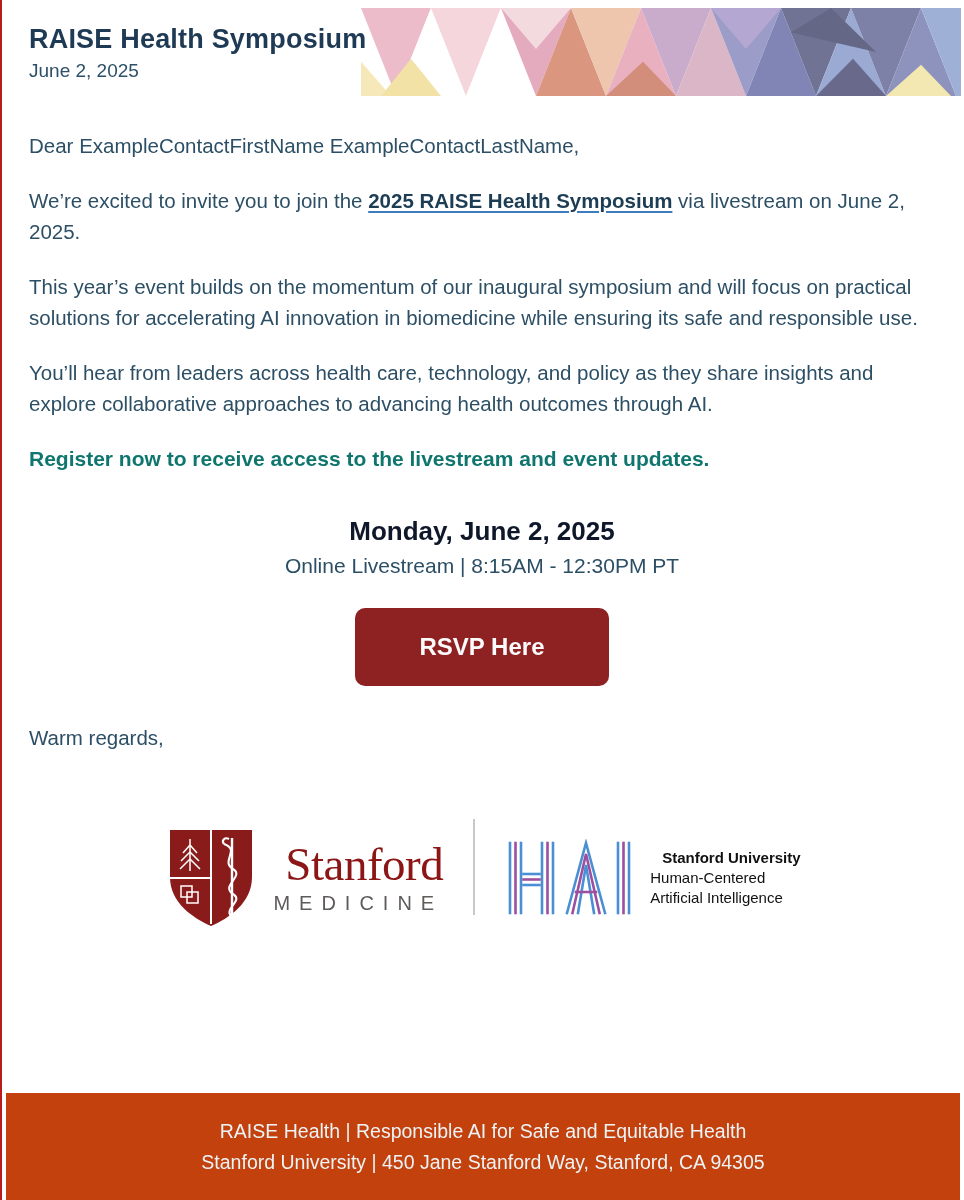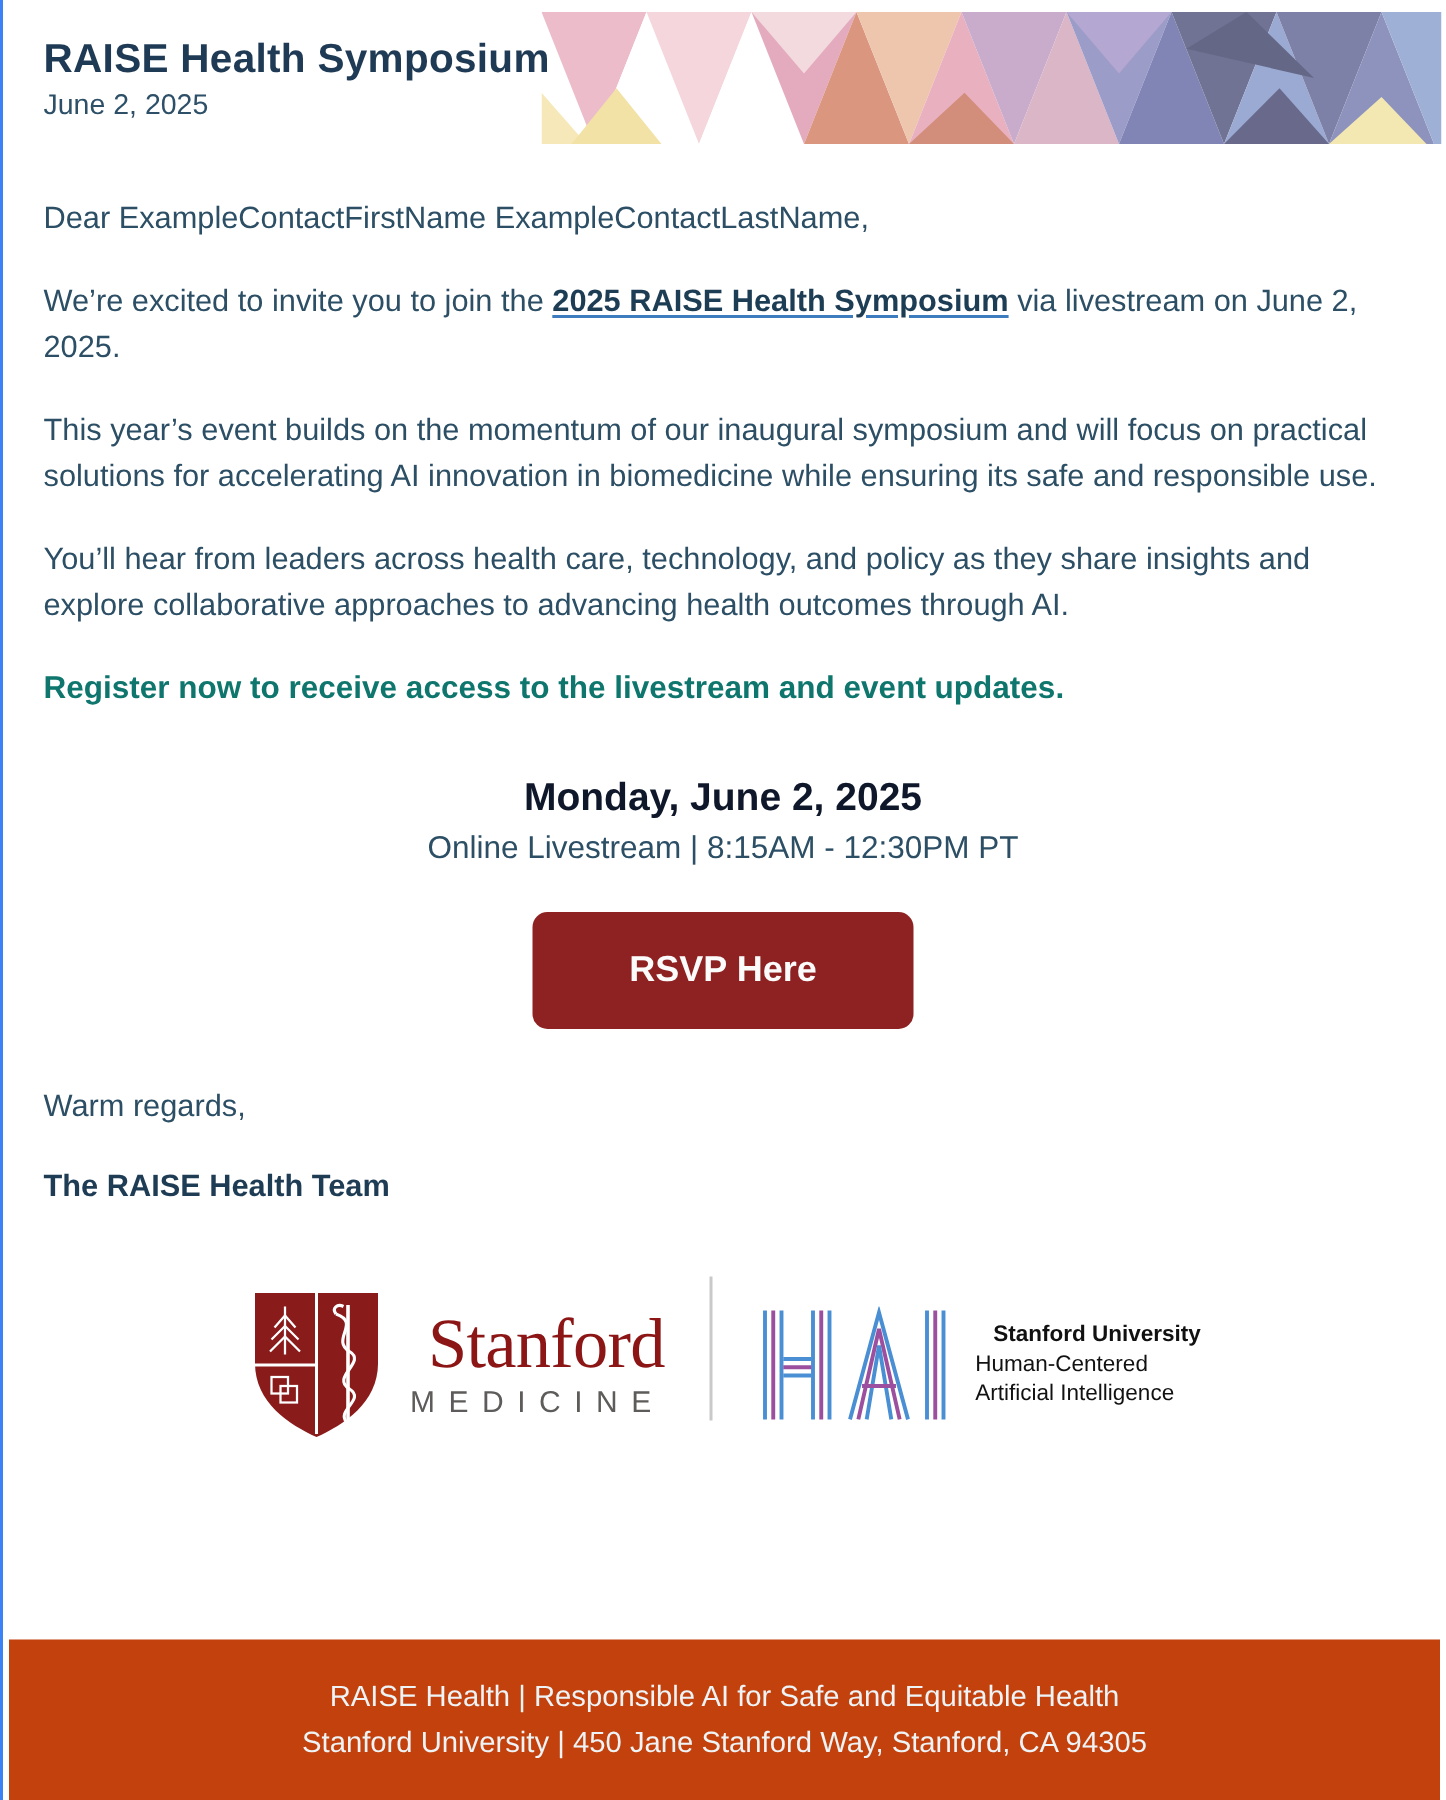--- a/index.html
+++ b/index.html
@@ -1,21 +1,21 @@
 <!DOCTYPE html>
 <html><head>
 <meta charset="utf-8">
 <style>
   * { margin:0; padding:0; box-sizing:border-box; }
   html,body { background:#ffffff; }
   .page {
     width:964px; height:1200px; margin:0 auto; background:#fff;
     font-family:"Liberation Sans", sans-serif;
     display:flex; flex-direction:column; overflow:hidden; position:relative;
-    border-left:2px solid #3b82f6;
+    border-left:2px solid #b91c1c;
   }
   
   .header { position:relative; height:116px; flex:0 0 auto; }
   .header-text { position:absolute; left:27px; top:24px; }
   .page-title { font-size:27px; font-weight:bold; color:#1f3a54; letter-spacing:.2px; }
   .page-date  { font-size:19px; color:#2d5068; margin-top:5px; }
   .banner { position:absolute; top:8px; right:3px; width:600px; height:88px; }
   
   .content { padding:0 29px 0 27px; color:#2c4f65; font-size:20.5px; line-height:1.54; }
   .content p { margin:0 0 23px 0; }
@@ -101,21 +101,20 @@
     <div class="event-block">
       <div class="event-date">Monday, June 2, 2025</div>
       <div class="event-details">Online Livestream | 8:15AM - 12:30PM PT</div>
     </div>
 
     <div class="btn-row">
       <button class="rsvp-btn">RSVP Here</button>
     </div>
 
     <p class="closing-p">Warm regards,</p>
-    <p class="signature">The RAISE Health Team</p>
   </div>
 
   <div class="logo-row">
     <div class="sm-logo">
       <svg width="92" height="106" viewBox="0 0 92 106">
         <path d="M5,5 H87 V52 C87,78 64,93 46,101 C28,93 5,78 5,52 Z" fill="#8a1b1b"></path>
         <line x1="46" y1="5" x2="46" y2="99" stroke="#fff" stroke-width="2"></line>
         <line x1="5" y1="53" x2="46" y2="53" stroke="#fff" stroke-width="2"></line>
 
         <g stroke="#fff" stroke-width="1.5" fill="none">

